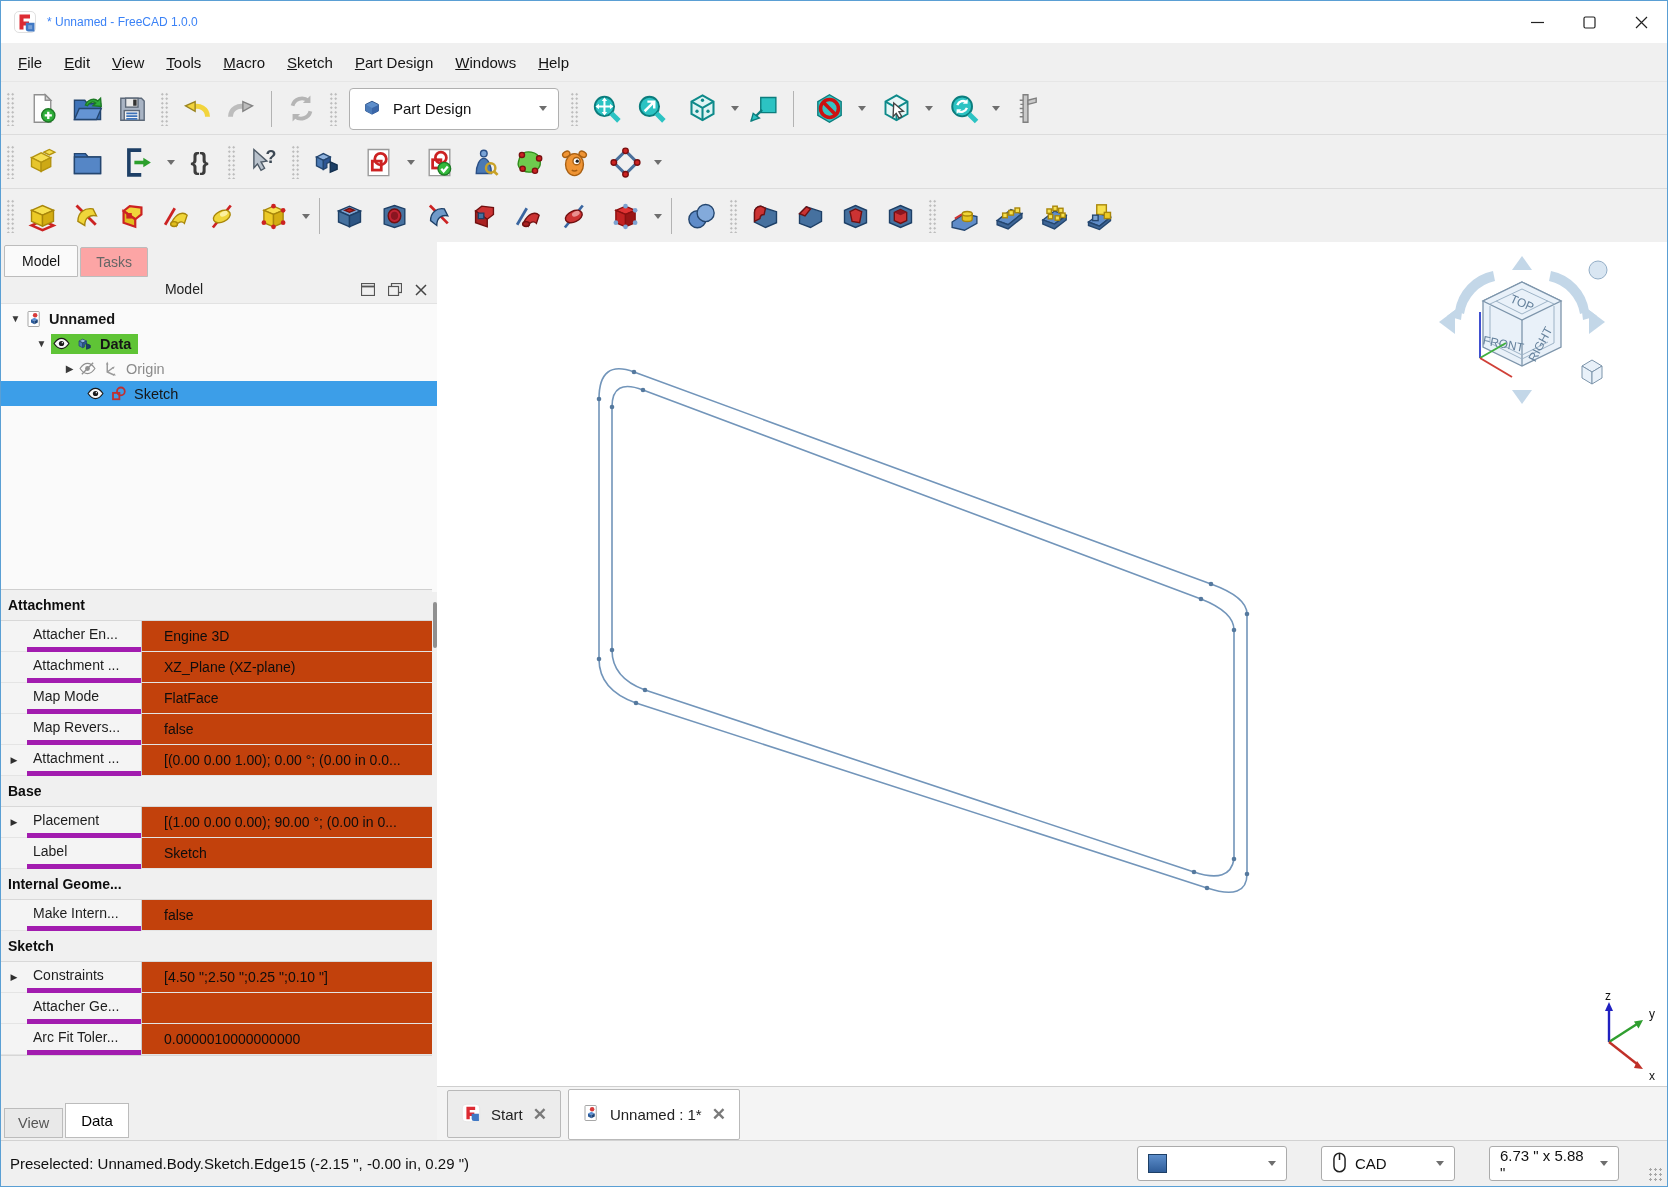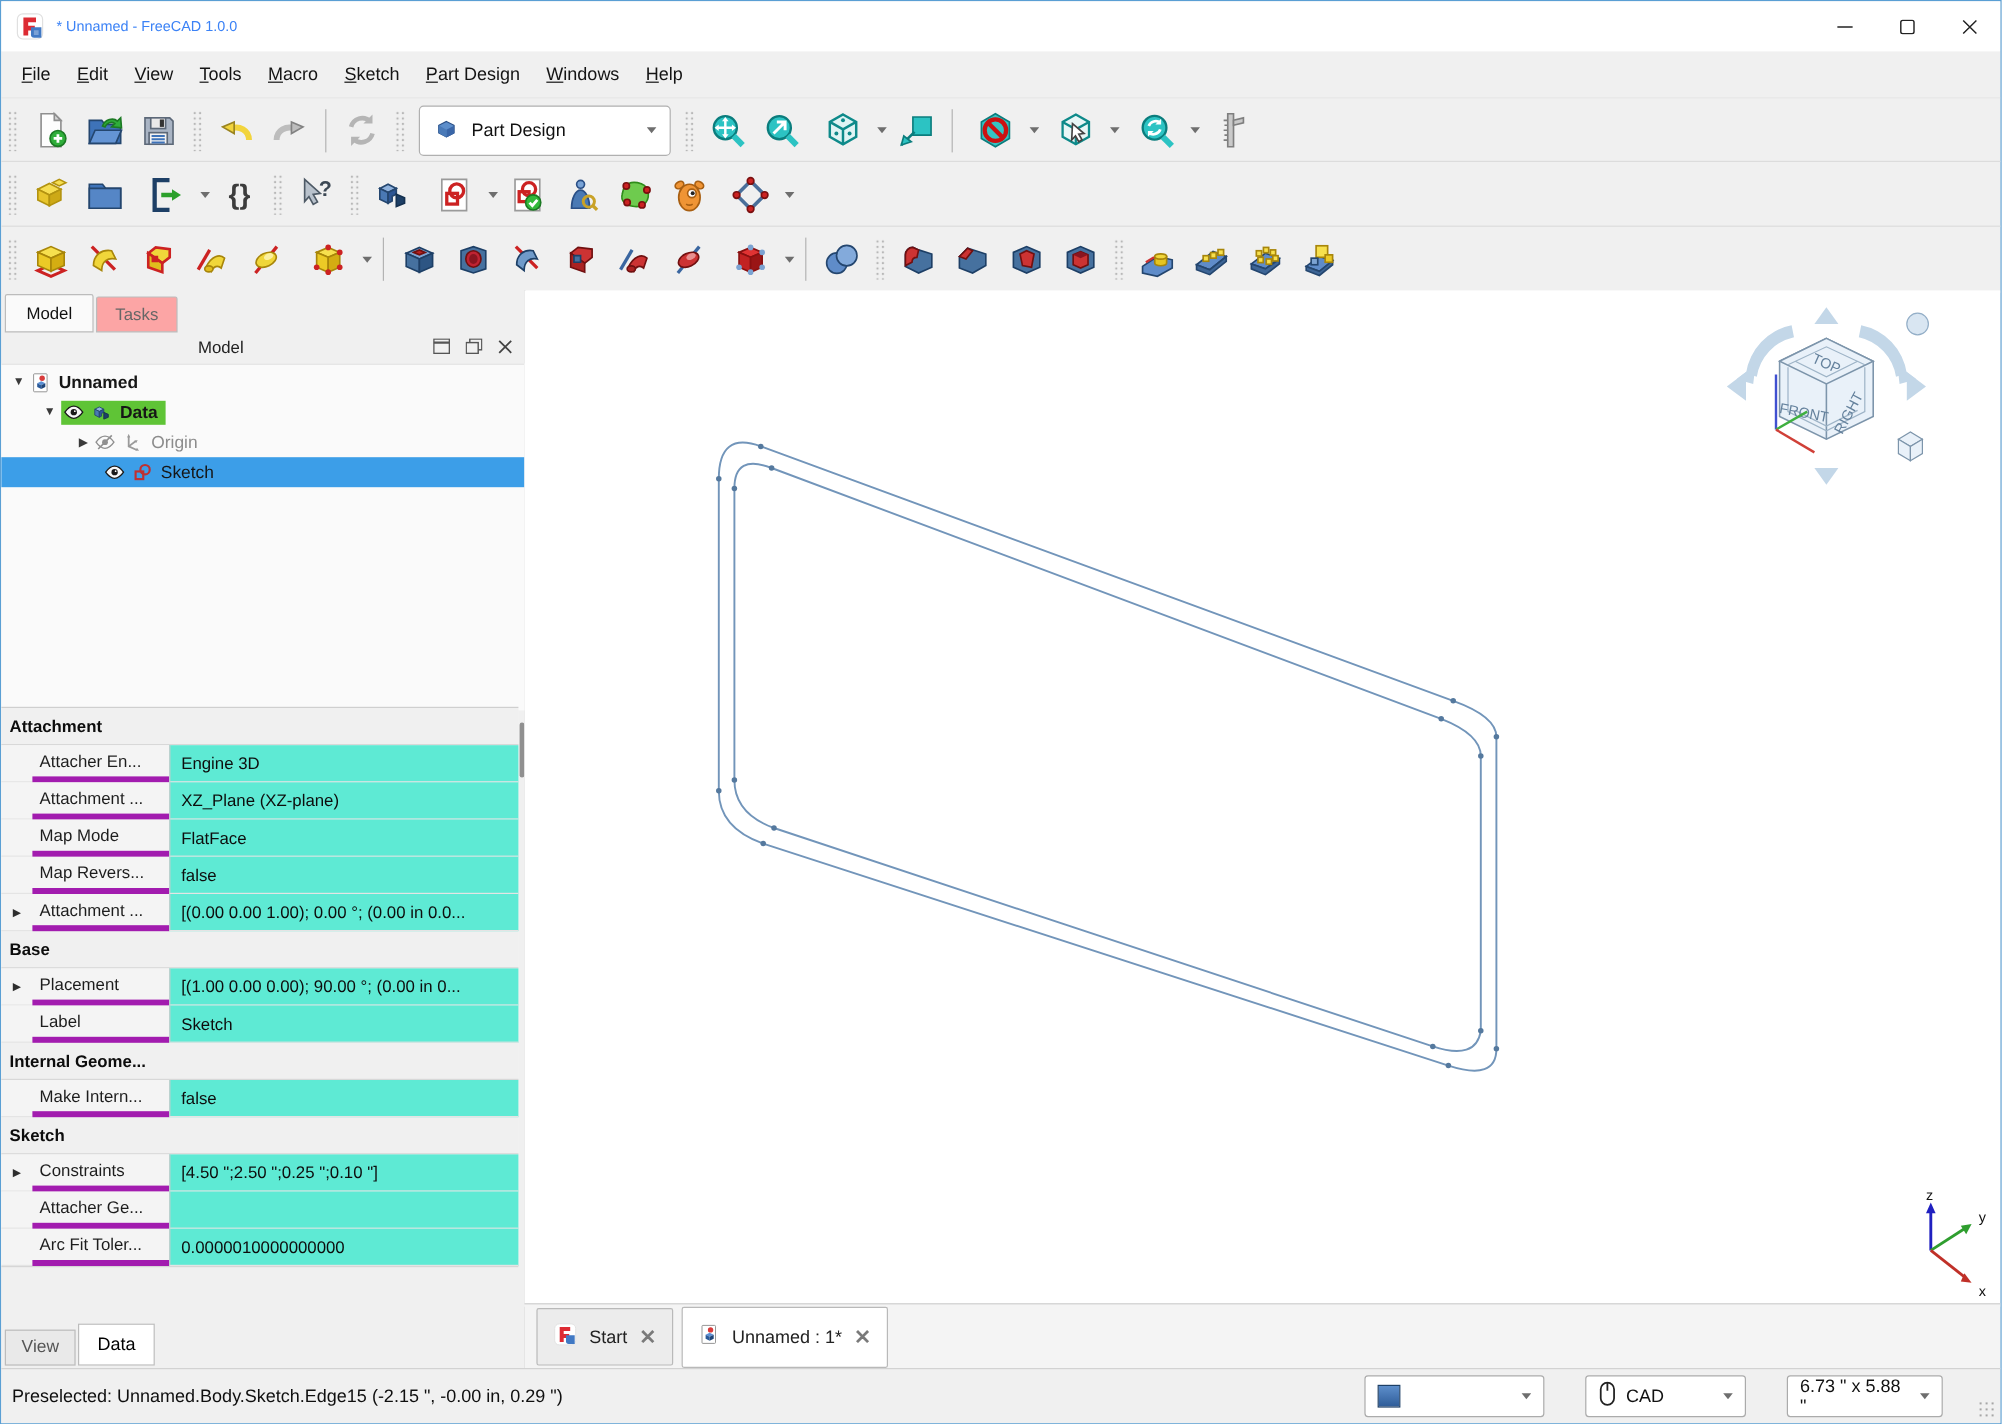--- a/index.html
+++ b/index.html
@@ -43,21 +43,21 @@
   .hl-green{background:#5fc436;display:flex;align-items:center;padding:1px 7px 1px 2px;}
   .trow.selected{background:#3c9ee8;}
   .tbold{font-weight:bold;}
   .muted{color:#8c8c8c;}
   
   .props{position:absolute;top:347px;left:0;right:5px;background:#f5f5f5;border-top:1px solid #cfcfcf;border-bottom:1px solid #d6d6d6;font-size:14px;}
   .pgroup{height:30px;display:flex;align-items:center;font-weight:bold;color:#0d0d0d;padding-left:7px;border-bottom:1px solid #d8d8d8;background:#f0f0f0;}
   .prow{height:31px;display:flex;align-items:stretch;}
   .prow .pexp{width:26px;display:flex;align-items:center;justify-content:center;font-size:9px;color:#2e2e2e;background:#f4f4f4;border-bottom:1px solid #e4e4e4;}
   .prow .plabel{width:108px;display:flex;align-items:center;padding-left:6px;background:#f4f4f4;border-bottom:5px solid #a21caf;color:#1d1d1d;white-space:nowrap;overflow:hidden;}
-  .prow .pvalue{flex:1;display:flex;align-items:center;padding-left:9px;border-left:1px solid #cccccc;border-bottom:1px solid #e4e4e4;background:#5eead4;color:#0d0d0d;white-space:nowrap;overflow:hidden;}
+  .prow .pvalue{flex:1;display:flex;align-items:center;padding-left:22px;border-left:1px solid #cccccc;border-bottom:1px solid #e4e4e4;background:#c2410c;color:#0d0d0d;white-space:nowrap;overflow:hidden;}
   .split-handle{position:absolute;right:0;top:360px;width:4px;height:46px;background:#909090;border-radius:2px;}
   .bottomtabs{position:absolute;left:3px;bottom:3px;display:flex;align-items:flex-end;}
   .btab{font-size:14.5px;padding:6px 13px;border:1px solid #bcbcbc;background:#e9e9e9;color:#555;margin-right:2px;}
   .btab.active{background:#fff;color:#000;padding:8px 15px;font-size:15px;}
   
   .viewport{position:absolute;left:436px;top:241px;right:0;height:847px;background:#fff;}
   .sketchsvg{position:absolute;left:0;top:0;}
   .navcube{position:absolute;top:12px;right:54px;}
   .axiscross{position:absolute;left:1130px;top:748px;}
   

